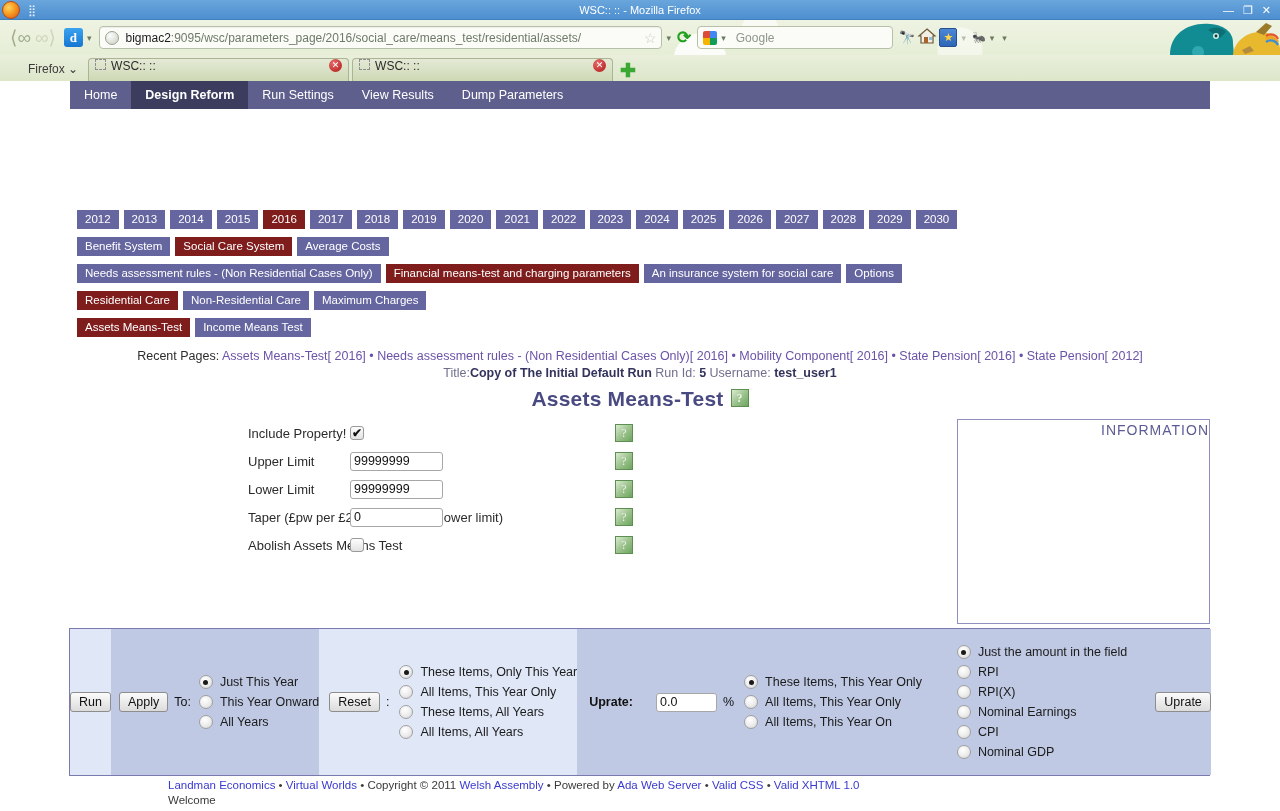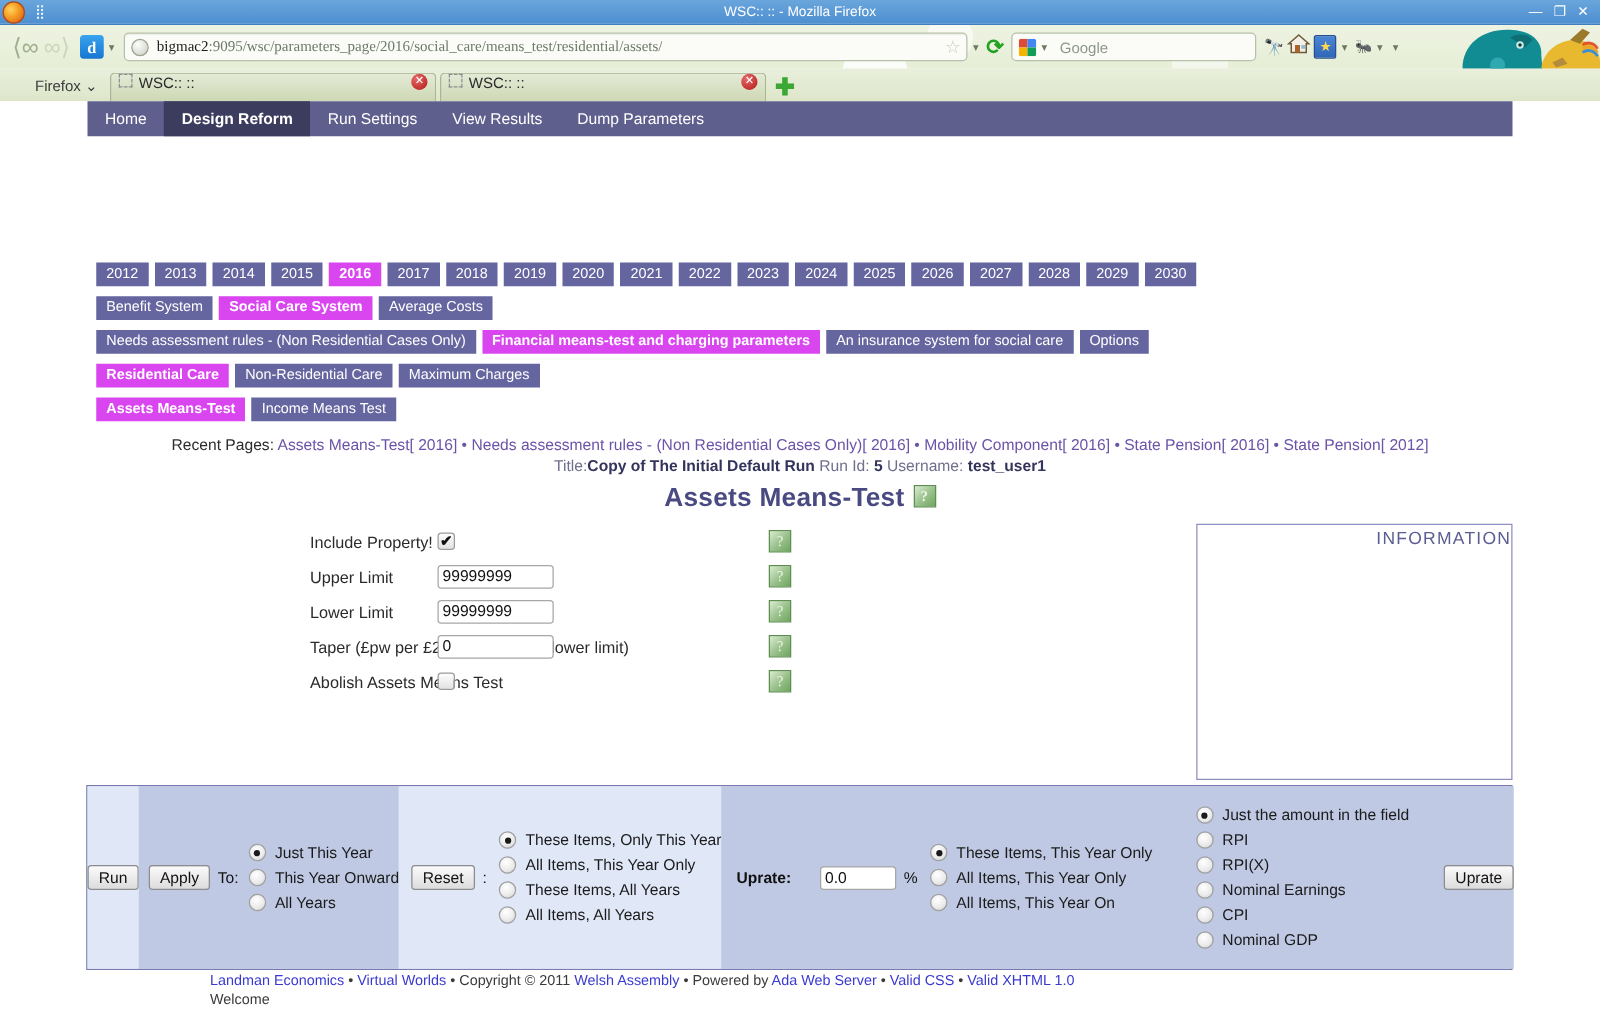--- a/index.html
+++ b/index.html
@@ -45,25 +45,24 @@
   }
   .navbtn{ font-size:19px; color:#b9c4a8; padding:0 2px; user-select:none; cursor:default;}
   #back{ margin-left:8px; color:#9fae8c;}
   #fwd{ color:#cdd6bd;}
   #dl-btn{ width:19px;height:19px;margin-left:6px;border-radius:3px;
     background:linear-gradient(to bottom,#3aa3ef,#1676d2); color:#fff;
     font-size:13px; font-weight:bold; display:flex;align-items:center;justify-content:center;
     font-family:"Liberation Serif",serif;}
   .caret{ font-size:9px; color:#6c7a5e; margin:0 4px; }
   #urlbar{
-    flex:none; width:675px; height:23px; margin-left:4px;
+    flex:none; width:563px; height:23px; margin-left:4px;
     background:#fbfcf8; border:1px solid #b7c0a8; border-radius:4px;
     display:flex; align-items:center; padding:0 5px; position:relative; z-index:2;
     box-shadow:inset 0 1px 1px rgba(0,0,0,.06);
-    font-family:Liberation Serif, serif;
   }
   #globe{ width:14px;height:14px;border-radius:50%;
     background:radial-gradient(circle at 35% 30%,#fdfdfd,#c9cfc2);
     border:1px solid #9aa38f; flex:none;}
   #url-text{ font-size:12px; color:#6e7a68; margin-left:6px; white-space:nowrap; overflow:hidden;}
   #url-text b{ color:#1a1a1a; font-weight:normal;}
   #star{ margin-left:auto; color:#c6ceb9; font-size:14px;}
   #reload{ color:#22a11f; font-size:17px; font-weight:bold; margin:0 6px 0 2px; z-index:2;}
   #searchbar{
     flex:none; width:196px; height:23px;
@@ -115,21 +114,21 @@
     text-decoration:none; white-space:nowrap;
   }
   #mainnav a.sel{ background:#3c3c5f; font-weight:bold; }
 
   .btnrow{ position:absolute; left:77px; display:flex; gap:5px; }
   .pbtn{
     background:#6565a0; color:#ffffff; font-size:11.5px;
     padding:3px 8px 4px; line-height:12px; white-space:nowrap;
     border:none; display:inline-block;
   }
-  .pbtn.sel{ background:#d946ef; font-weight:bold; }
+  .pbtn.sel{ background:#7f1d1d; font-weight:normal; }
 
   #recent{
     position:absolute; left:0; top:268px; width:1280px; text-align:center;
     font-size:12.5px; color:#3a3a3a;
   }
   #recent .lbl{ color:#2d2d2d; }
   #recent a{ color:#6b53a8; text-decoration:none;}
   #recent .sep{ color:#6b53a8; }
   #titleline{
     position:absolute; left:0; top:285px; width:1280px; text-align:center;

